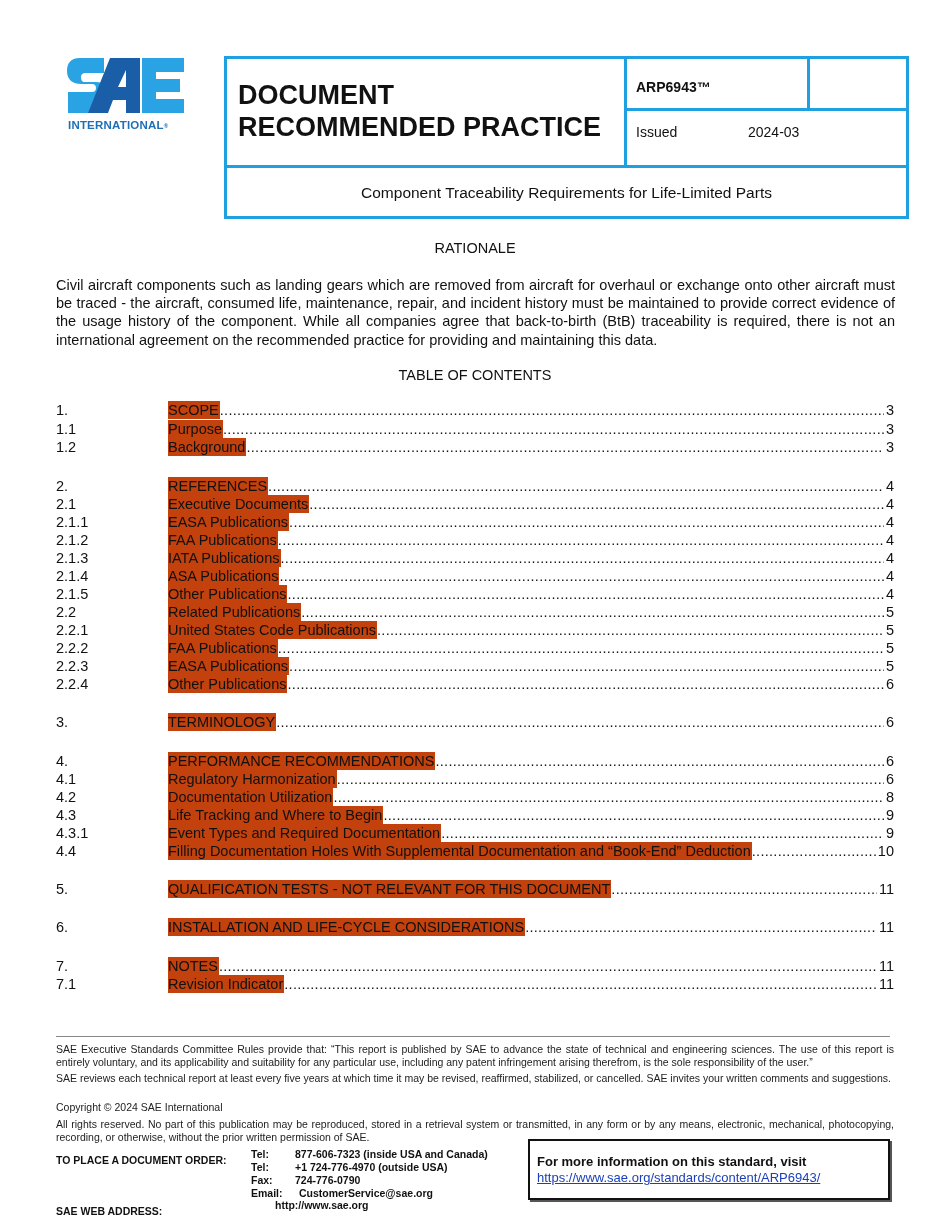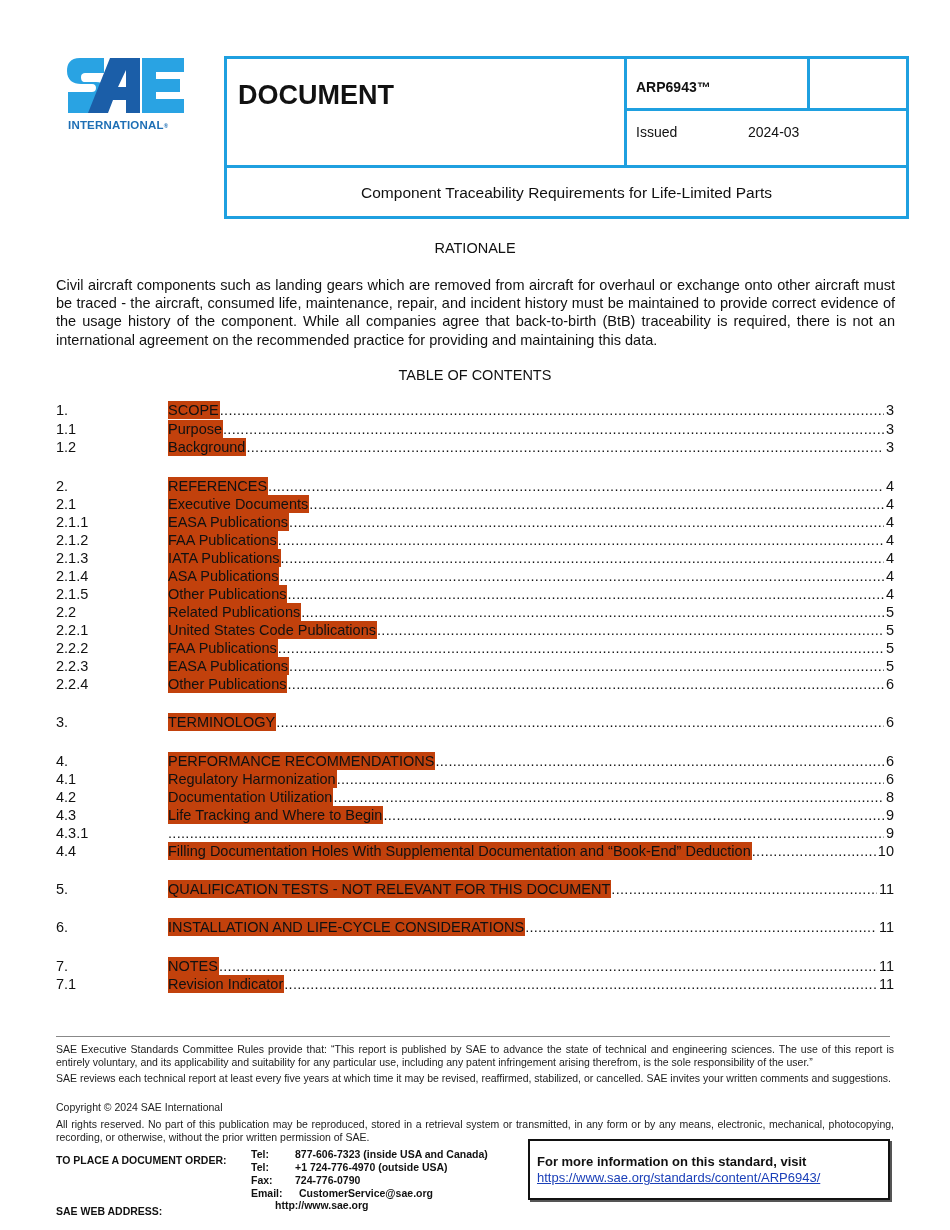--- a/index.html
+++ b/index.html
@@ -63,20 +63,21 @@
   <div class="logo-intl"><span>INTERNATIONAL</span><sup>®</sup></div>
 </div>
 
 <div class="hdr">
   <div class="v1"></div>
   <div class="h1"></div>
   <div class="h2"></div>
   <div class="v2"></div>
   <div class="hdr-title">
     <div>DOCUMENT</div>
+    <div>RECOMMENDED PRACTICE</div>
   </div>
   <div class="hdr-doc">ARP6943™</div>
   <div class="hdr-issued">Issued</div>
   <div class="hdr-date">2024-03</div>
   <div class="hdr-subtitle">Component Traceability Requirements for Life-Limited Parts</div>
 </div>
 
 <div class="center-heading" style="top:240px;">RATIONALE</div>
 <div class="rationale-body">Civil aircraft components such as landing gears which are removed from aircraft for overhaul or exchange onto other aircraft must be traced - the aircraft, consumed life, maintenance, repair, and incident history must be maintained to provide correct evidence of the usage history of the component. While all companies agree that back-to-birth (BtB) traceability is required, there is not an international agreement on the recommended practice for providing and maintaining this data.</div>
 
@@ -242,20 +243,21 @@
     <span class="toc-num">4.3</span>
     <span class="toc-entry">
         <span class="toc-title">Life Tracking and Where to Begin</span>
         <span class="toc-dots"></span>
         <span class="toc-page">9</span>
       </span>
   </div>
   <div class="toc-row" style="top:423px;">
     <span class="toc-num">4.3.1</span>
     <span class="toc-entry">
+        <span class="toc-title">Event Types and Required Documentation </span>
         <span class="toc-dots"></span>
         <span class="toc-page">9</span>
       </span>
   </div>
   <div class="toc-row" style="top:441px;">
     <span class="toc-num">4.4</span>
     <span class="toc-entry">
         <span class="toc-title">Filling Documentation Holes With Supplemental Documentation and “Book-End” Deduction</span>
         <span class="toc-dots"></span>
         <span class="toc-page">10</span>

